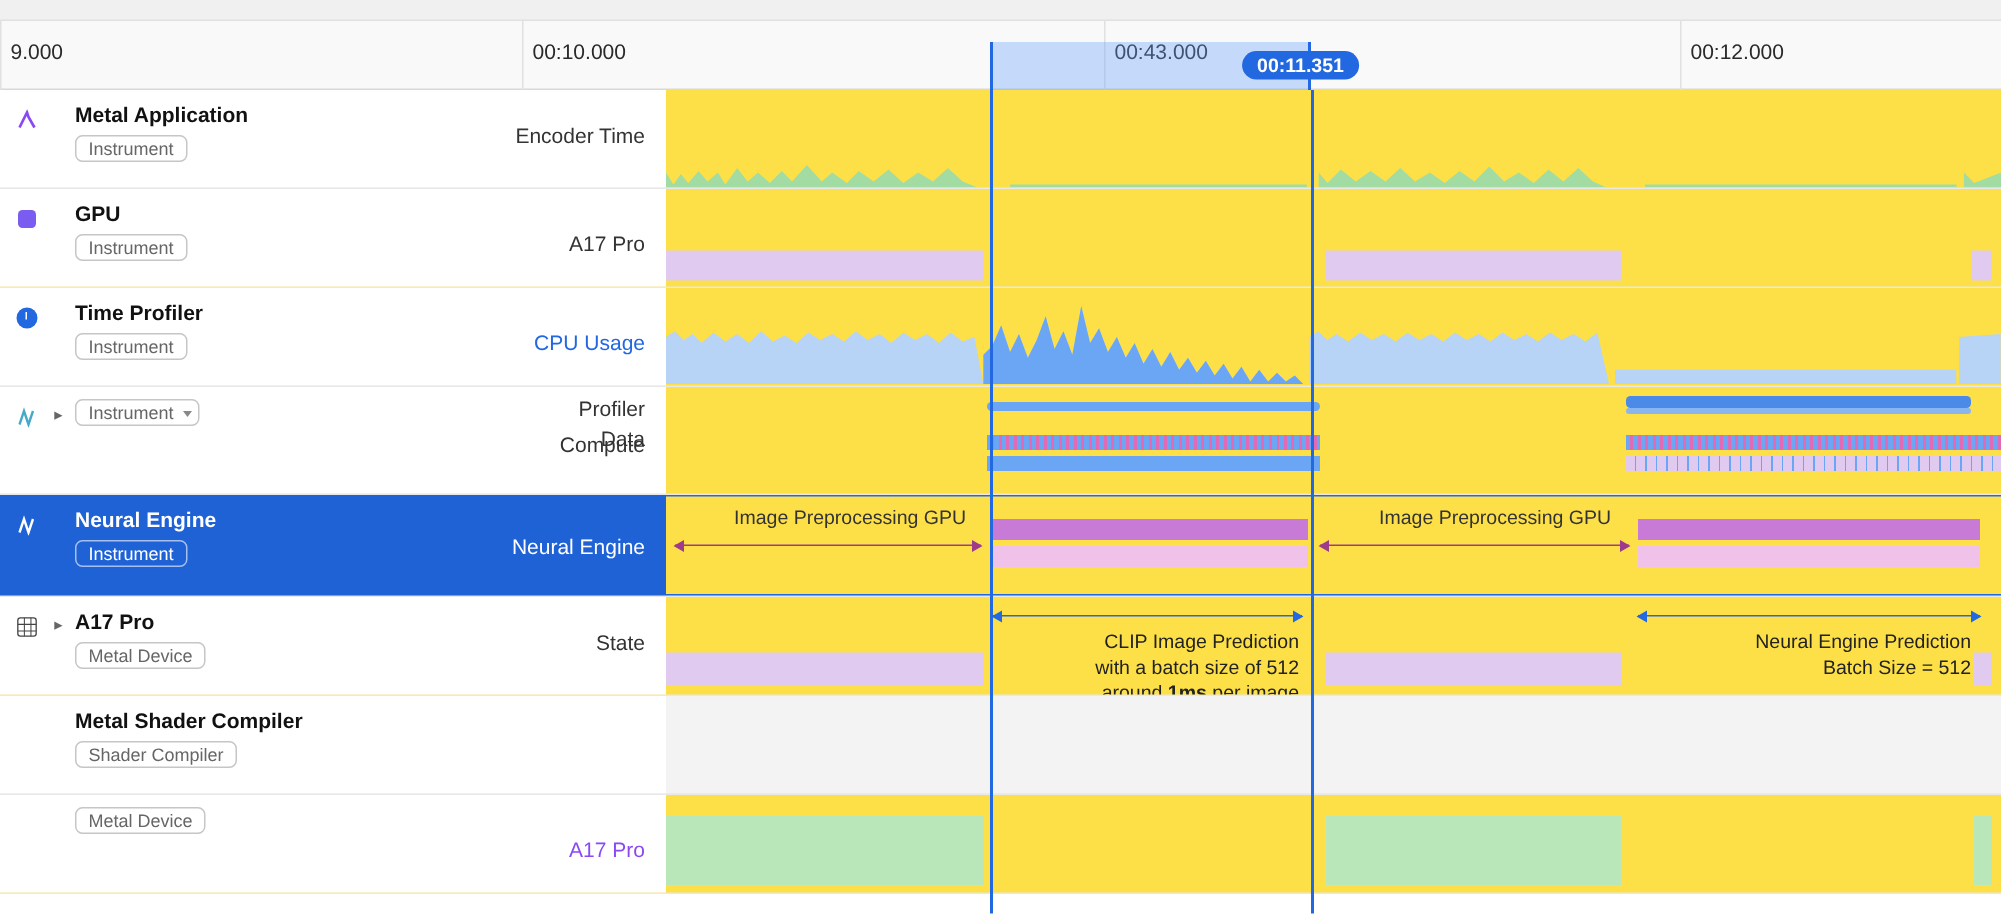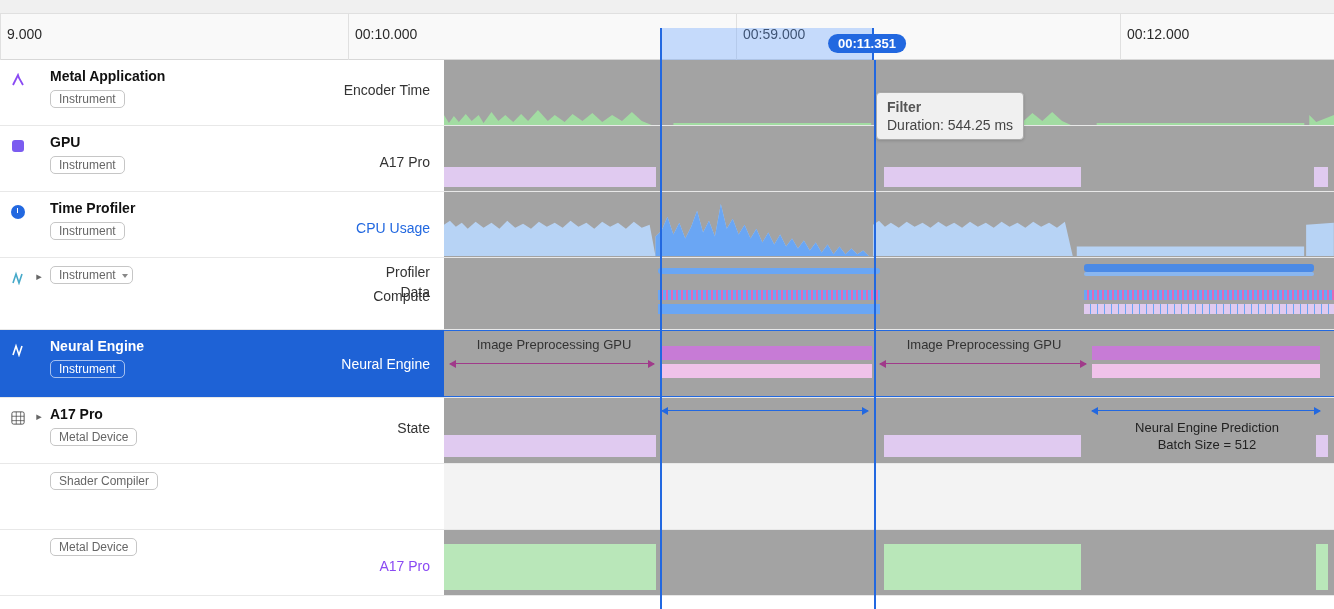--- a/index.html
+++ b/index.html
@@ -56,21 +56,21 @@
     border-right: 2px solid #2268e0;
   }
 
   
   .tracks { position: relative; }
   .track-row {
     display: flex;
     border-bottom: 1px solid #e8e8e8;
     min-height: 66px;
     position: relative;
-    background: #a3a3a3;
+    background: #fde047;
   }
   .track-row.selected { }
   .track-row.selected .track-label { background: #1e62d6; color: #fff; }
   .track-row.selected .track-label .badge { border-color: rgba(255,255,255,0.6); color: #fff; }
   .track-row.selected .track-label .sub-label { color: #fff; }
 
   .track-label {
     width: 444px;
     flex-shrink: 0;
     display: flex;
@@ -160,21 +160,21 @@
     font-size: 14px;
     color: #444;
     box-shadow: 0 1px 3px rgba(0,0,0,0.15);
   }
   .tooltip .t-title { font-weight: 600; color: #555; margin-bottom: 2px; }
 
   .anno {
     position: absolute;
     font-size: 13px;
     color: #222;
-    text-align: center;
+    text-align: right;
     line-height: 1.3;
     z-index: 25;
   }
   .arrow-line {
     position: absolute;
     height: 0;
     border-top: 1.5px solid;
     z-index: 24;
   }
   .arrow-line::before, .arrow-line::after {
@@ -200,21 +200,21 @@
 </head>
 <body>
 
 <div class="container">
 
   <div class="timeline-header">
     <div class="timeline-topbar"></div>
     <div class="timeline-ruler">
       <div class="tick" style="left:0px">9.000</div>
       <div class="tick" style="left:348px">00:10.000</div>
-      <div class="tick" style="left:736px">00:59.000</div>
+      <div class="tick" style="left:736px">00:43.000</div>
       <div class="tick" style="left:1120px">00:12.000</div>
       <div class="select-overlay" style="left:660px; width:214px"></div>
       <div class="current-pill" style="left:867px">00:11.351</div>
     </div>
   </div>
 
   <div class="tracks">
 
     <div class="track-row">
       <div class="track-label">
@@ -356,34 +356,41 @@
           <span class="badge">Metal Device</span>
         </div>
         <span class="sub-label" style="top:22px">State</span>
       </div>
       <div class="track-graph">
         <div class="bar purple" style="left:0; width:212px; top:auto; bottom:6px; height:22px; transform:none;"></div>
         <div class="bar purple" style="left:440px; width:197px; top:auto; bottom:6px; height:22px; transform:none;"></div>
         <div class="bar purple" style="left:872px; width:12px; top:auto; bottom:6px; height:22px; transform:none;"></div>
 
         <div class="arrow-line blue" style="left:218px; width:206px; top:12px"></div>
+        <div class="anno" style="left:222px; top:22px; width:200px">
+          <span>CLIP Image Prediction</span><br>
+          <span>with a batch size of 512</span><br>
+          <span>around </span><b>1ms</b><span> per image</span><br>
+          
+        </div>
 
         <div class="arrow-line blue" style="left:648px; width:228px; top:12px"></div>
         <div class="anno" style="left:656px; top:22px; width:214px">
           <span>Neural Engine Prediction</span><br>
           <span>Batch Size = 512</span>
         </div>
       </div>
     </div>
 
     <div class="track-row">
       <div class="track-label">
         <span class="icon-slot"></span>
         <span class="disclosure" style="visibility:hidden">▸</span>
         <div class="label-text-col">
+          <div class="track-title">Metal Shader Compiler</div>
           <span class="badge">Shader Compiler</span>
         </div>
       </div>
       <div class="track-graph" style="background:#f3f3f3"></div>
     </div>
 
     <div class="track-row">
       <div class="track-label">
         <span class="icon-slot"></span>
         <span class="disclosure" style="visibility:hidden">▸</span>
@@ -397,18 +404,14 @@
         <div class="bar green" style="left:440px; width:197px; top:14px; height:46px; transform:none;"></div>
         <div class="bar green" style="left:872px; width:12px; top:14px; height:46px; transform:none;"></div>
       </div>
     </div>
 
   </div>
 
   <div class="sel-line" style="left:660px"></div>
   <div class="sel-line" style="left:874px"></div>
 
-  <div class="tooltip" style="left:876px; top:92px">
-    <div class="t-title">Filter</div>
-    <div>Duration: 544.25 ms</div>
-  </div>
 
 </div>
 
 </body></html>

